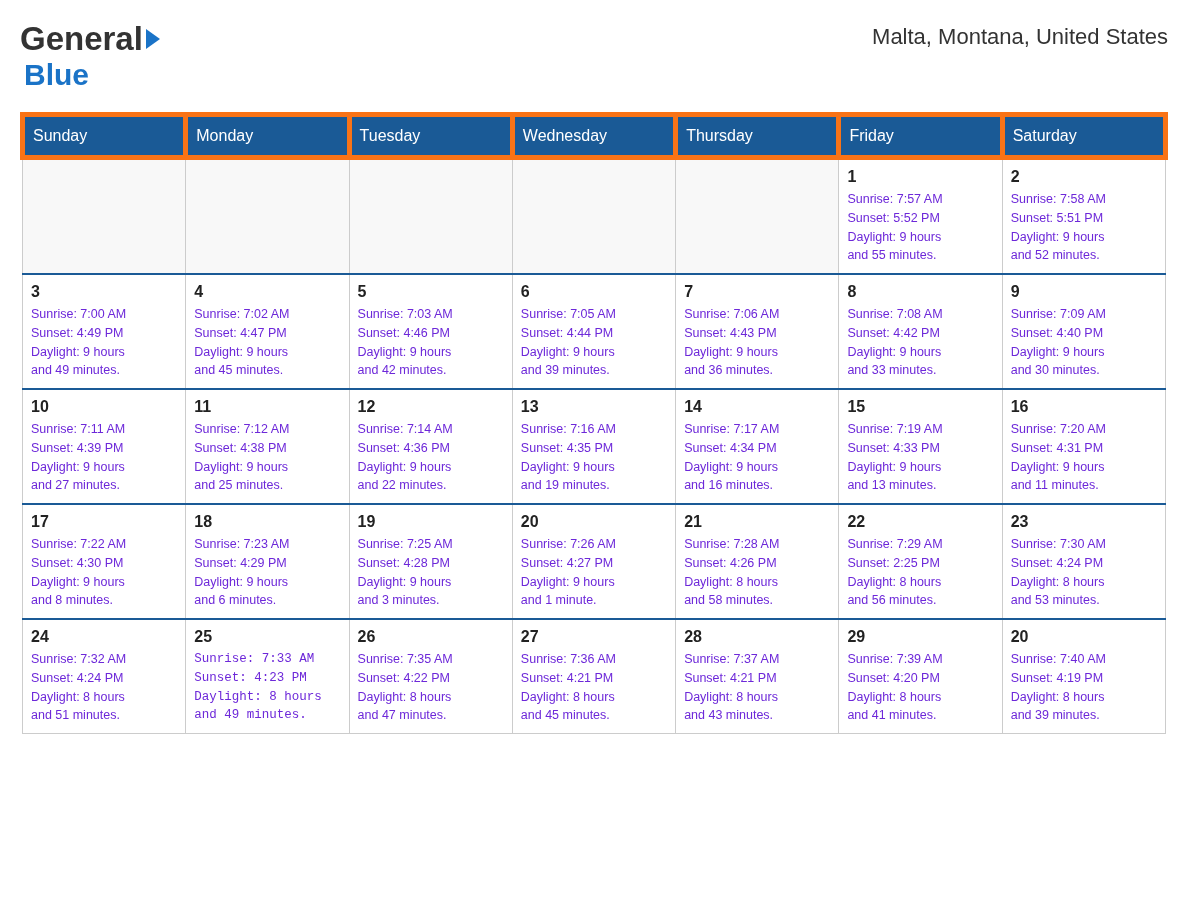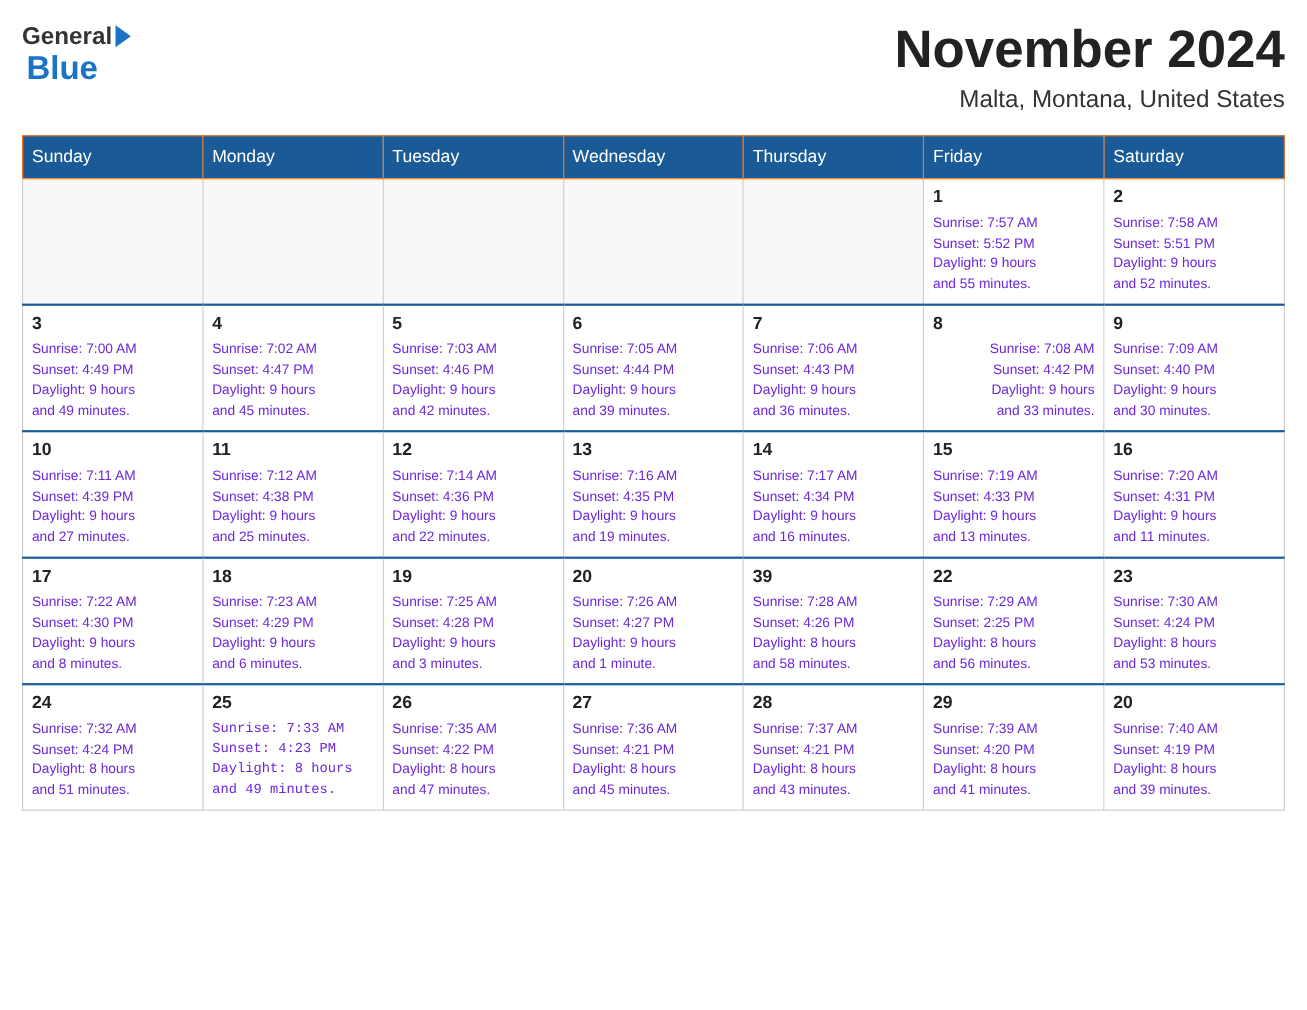--- a/index.html
+++ b/index.html
@@ -44,21 +44,21 @@
       border-collapse: collapse;
       border: 1px solid #999;
     }
     .calendar th {
       background-color: #1a5a96;
       color: #fff;
       font-size: 16px;
       font-weight: normal;
       padding: 10px 8px;
       text-align: left;
-      border: 1px solid #f97316;
+      border: 5px solid #f97316;
     }
     .calendar td {
       vertical-align: top;
       padding: 8px;
       border: 1px solid #ccc;
       width: 14.28%;
       min-height: 100px;
       font-size: 13px;
       color: #222;
     }
@@ -79,29 +79,28 @@
     .row-separator td {
       border-top: 2px solid #1a5a96;
     }
   </style>
 </head>
 <body>
 
 <div class="header">
   <div class="logo">
     <div class="logo-row">
-      <span style="font-size:22px;font-weight:bold;color:#333;">General</span>
+      <span style="font-size:33px;font-weight:bold;color:#333;">General</span>
       <span style="display:inline-block;width:0;height:0;border-left:14px solid #1a73c7;border-top:10px solid transparent;border-bottom:10px solid transparent;margin-left:3px;margin-right:2px;"></span>
     </div>
     <div>
       <span style="font-size:30px;font-weight:bold;color:#1a73c7;margin-left:4px;">Blue</span>
     </div>
   </div>
   <div class="title-section">
-    <div class="month-title">November 2024</div>
     <div class="location">Malta, Montana, United States</div>
   </div>
 </div>
 
 <table class="calendar">
   <thead>
     <tr>
       <th>Sunday</th>
       <th>Monday</th>
       <th>Tuesday</th>
@@ -164,21 +163,21 @@
         </td>
         <td>
           <div class="day-number">7</div>
           <div class="day-info" style="white-space: pre-line;">Sunrise: 7:06 AM
 Sunset: 4:43 PM
 Daylight: 9 hours
 and 36 minutes.</div>
         </td>
         <td>
           <div class="day-number">8</div>
-          <div class="day-info" style="white-space: pre-line; text-align: right;">Sunrise: 7:08 AM
+          <div class="day-info" style="white-space: pre-line;">Sunrise: 7:08 AM
 Sunset: 4:42 PM
 Daylight: 9 hours
 and 33 minutes.</div>
         </td>
         <td>
           <div class="day-number">9</div>
           <div class="day-info" style="white-space: pre-line;">Sunrise: 7:09 AM
 Sunset: 4:40 PM
 Daylight: 9 hours
 and 30 minutes.</div>
@@ -258,21 +257,21 @@
 and 3 minutes.</div>
         </td>
         <td>
           <div class="day-number">20</div>
           <div class="day-info" style="white-space: pre-line;">Sunrise: 7:26 AM
 Sunset: 4:27 PM
 Daylight: 9 hours
 and 1 minute.</div>
         </td>
         <td>
-          <div class="day-number">39</div>
+          <div class="day-number">21</div>
           <div class="day-info" style="white-space: pre-line;">Sunrise: 7:28 AM
 Sunset: 4:26 PM
 Daylight: 8 hours
 and 58 minutes.</div>
         </td>
         <td>
           <div class="day-number">22</div>
           <div class="day-info" style="white-space: pre-line;">Sunrise: 7:29 AM
 Sunset: 2:25 PM
 Daylight: 8 hours

